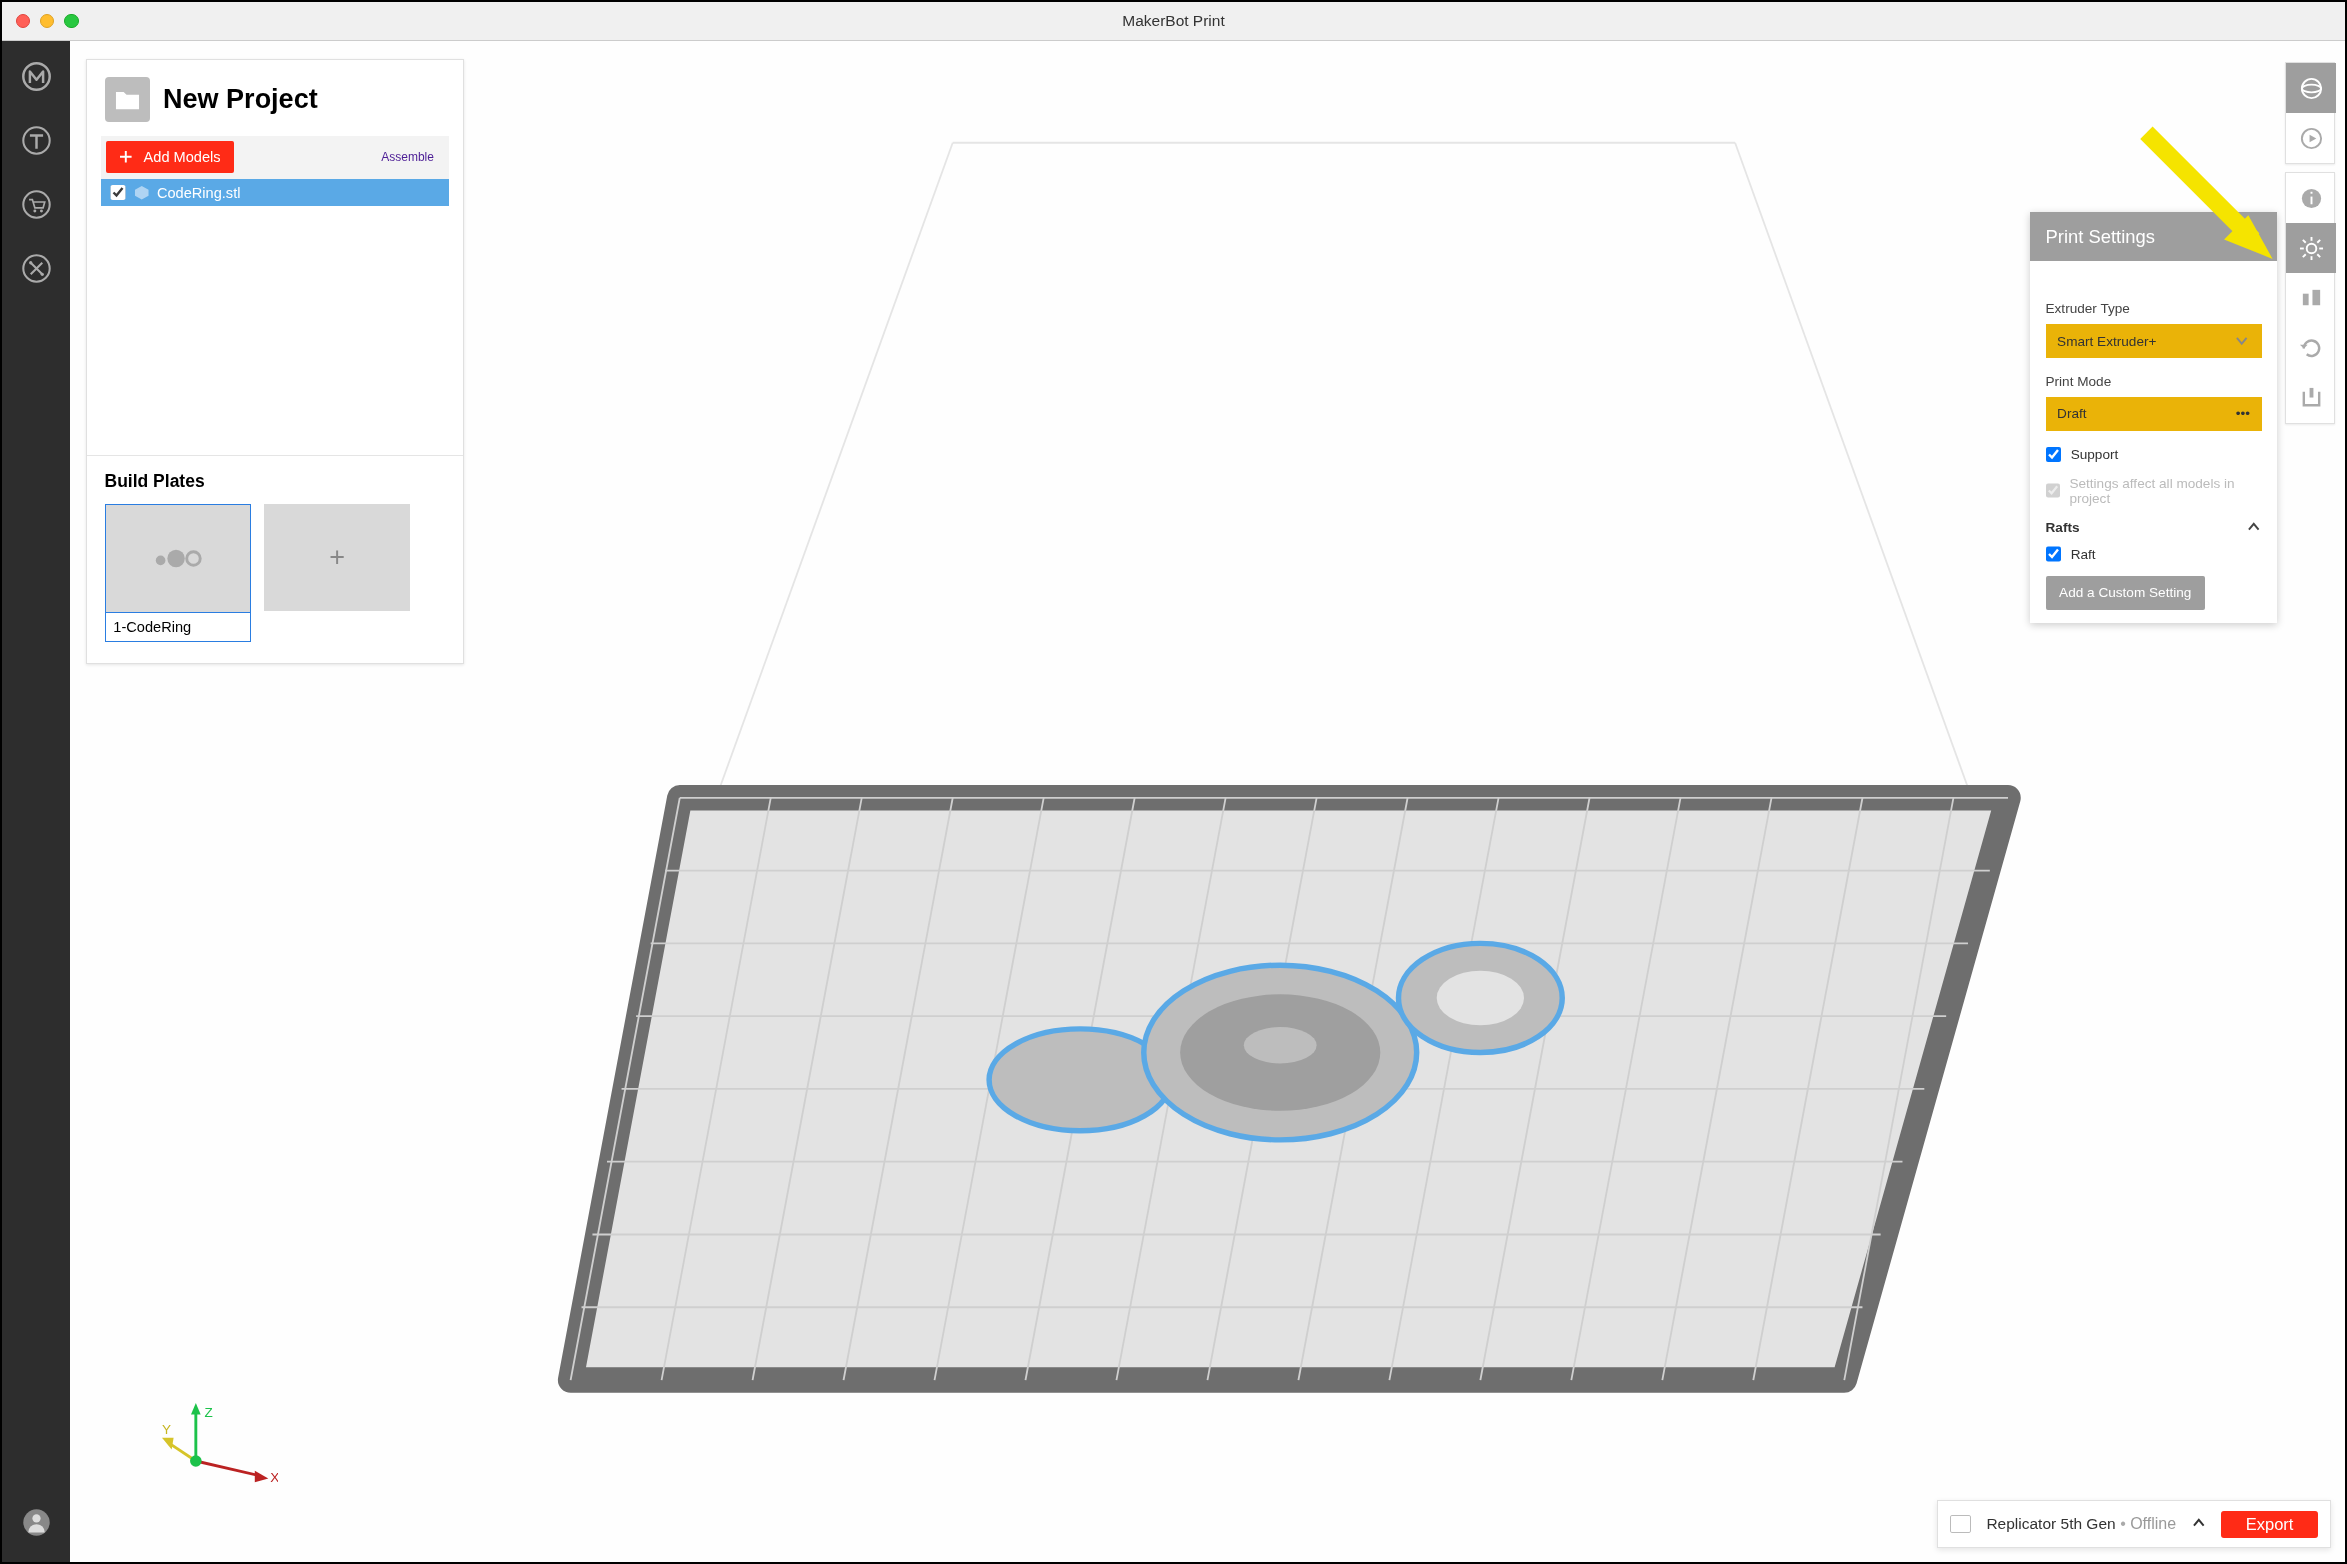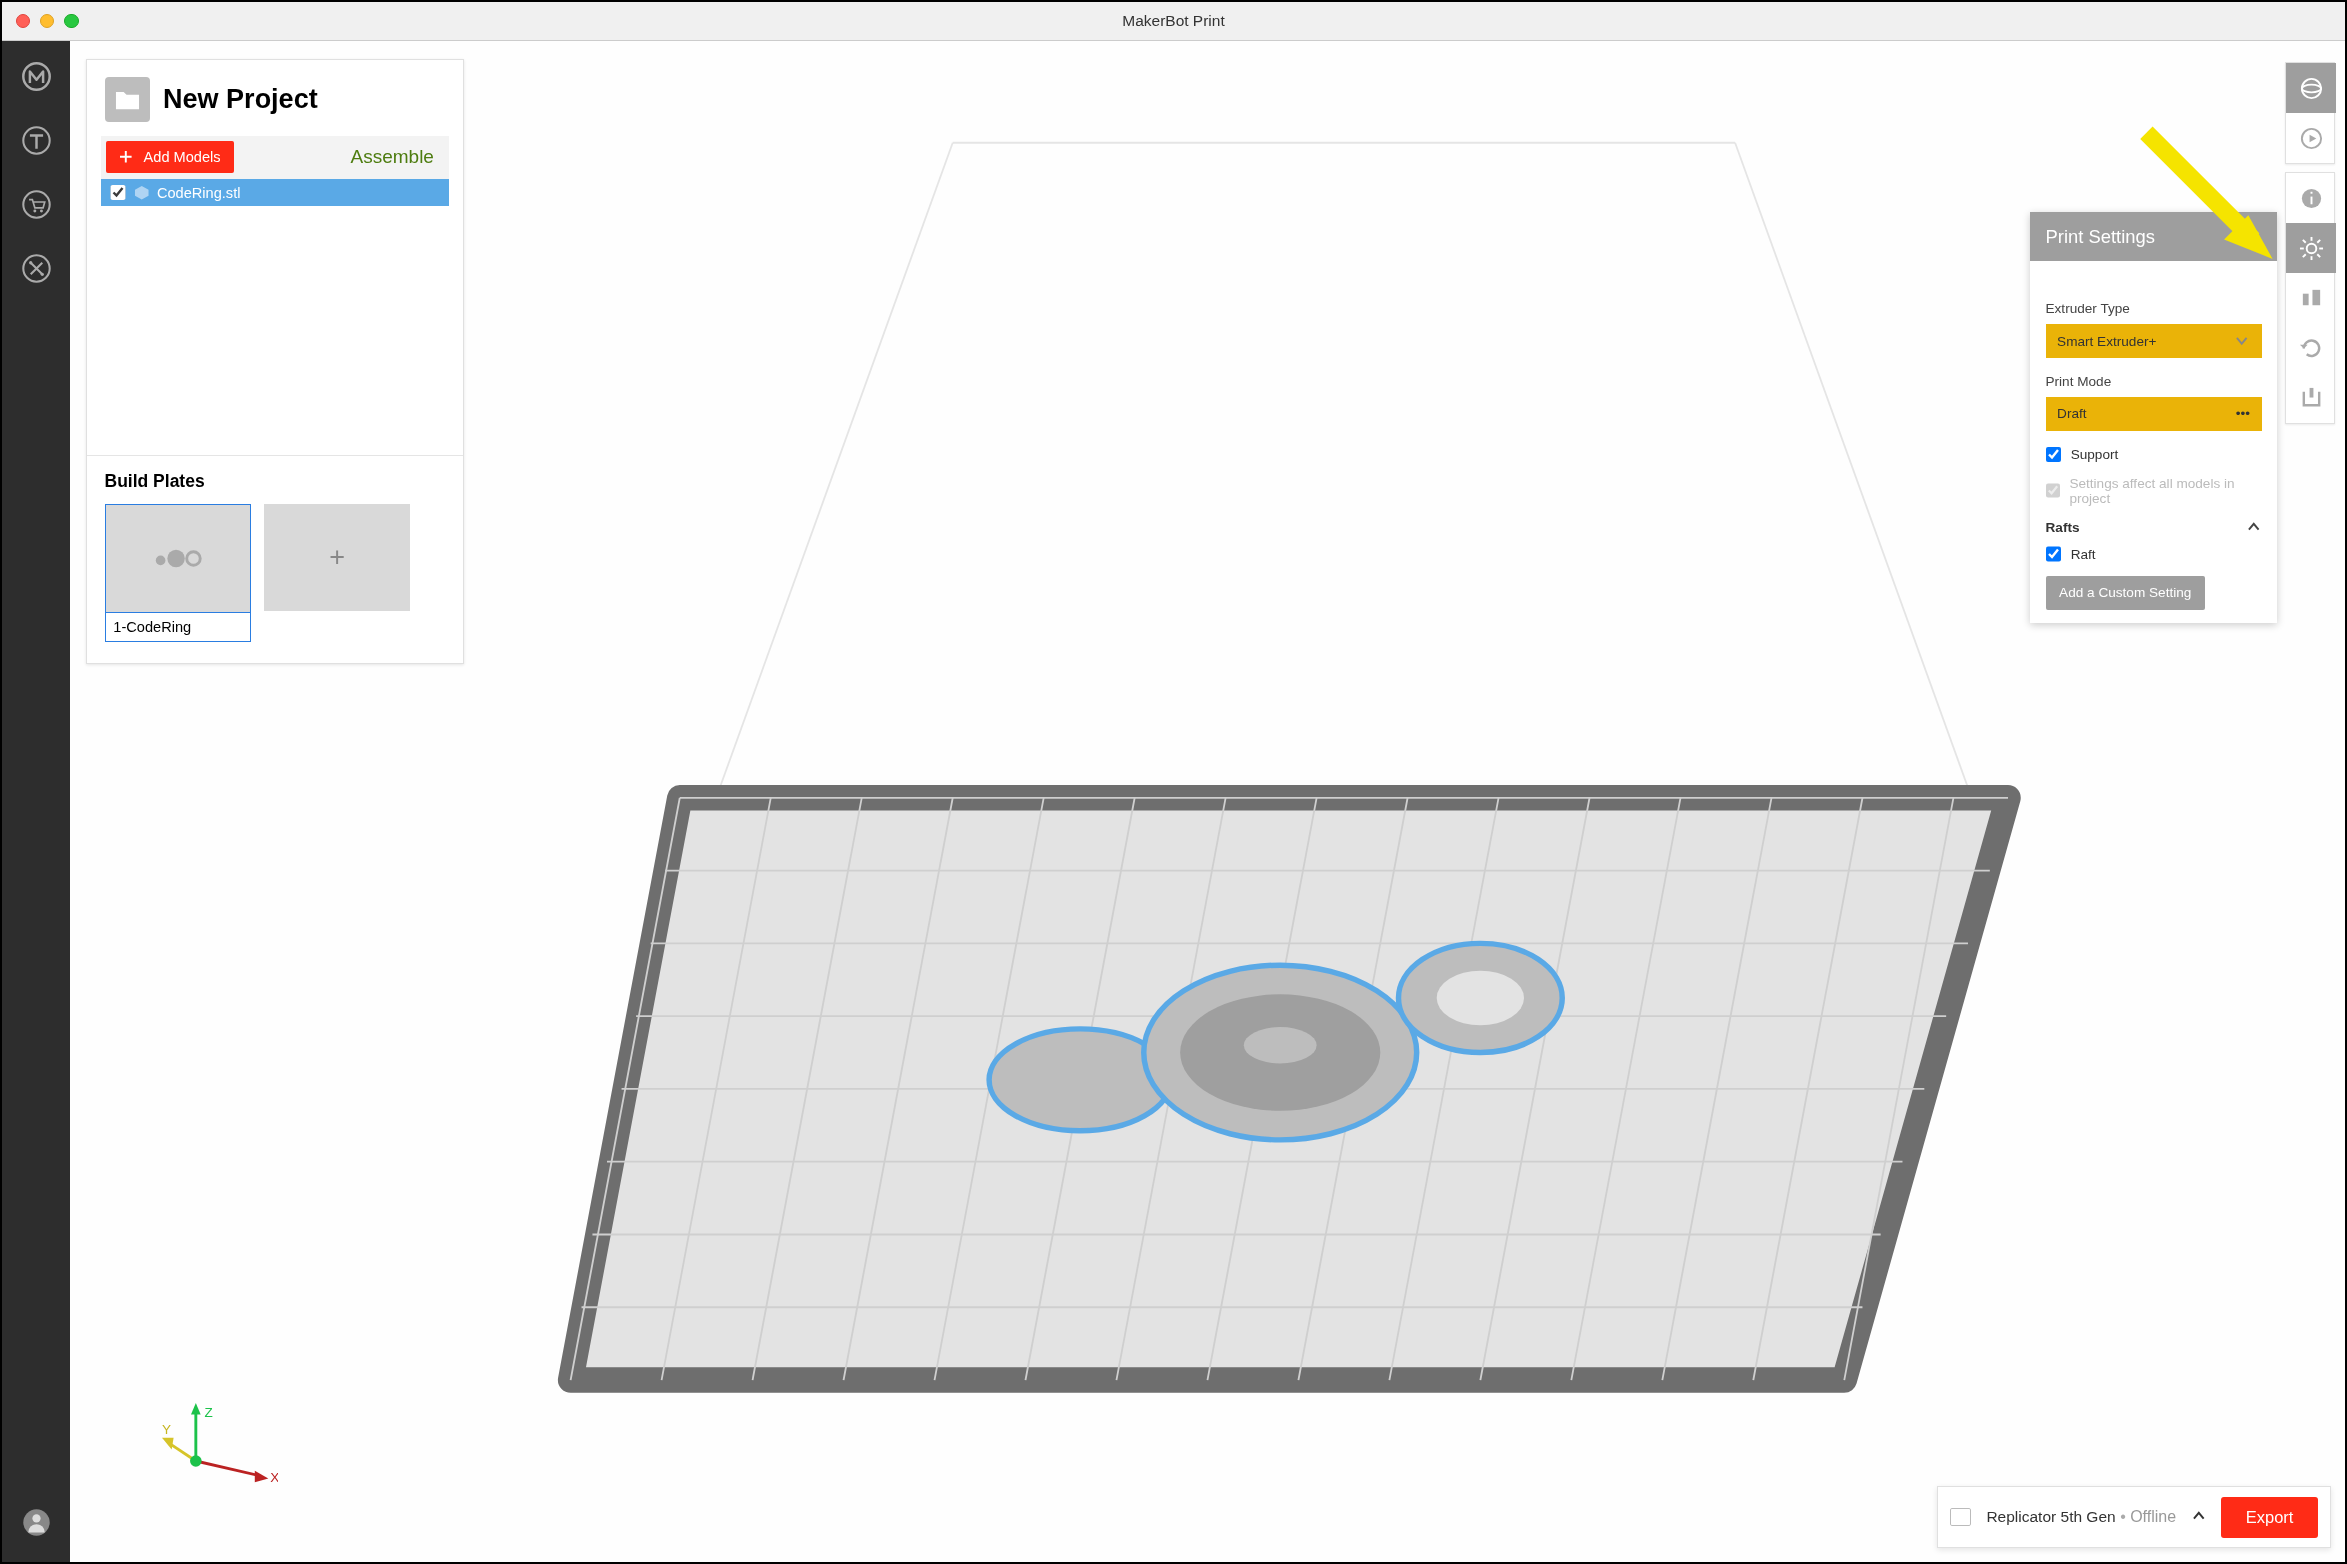--- a/index.html
+++ b/index.html
@@ -28,21 +28,21 @@
   .canvas-svg { position:absolute; top:29px; left:291px; right:0; bottom:0; }
 
   
   .project-panel { position:absolute; top:17.5px; left:16px; width: 378px; background:#fff; border:1px solid #e0e0e0; box-shadow: 0 1px 2.9px rgba(0,0,0,.1); }
   .project-header { display:flex; align-items:center; gap:13.6px; padding:17.5px 17.5px 13.6px 17.5px; }
   .project-header .folder-icon { width:45px; height:45px; background:#bdbdbd; border-radius:3.9px; display:flex; align-items:center; justify-content:center; }
   .project-header h1 { font-size: 27px; font-weight:600; }
 
   .models-bar { margin:0 13.6px; background:#f3f3f3; display:flex; align-items:center; justify-content:space-between; padding:5.8px; }
   .add-models-btn { background:#ff2b16; color:#fff; border:none; padding:7.8px 13.6px; font-size:14.6px; font-weight:500; border-radius:1.9px; cursor:pointer; display:flex; align-items:center; gap:12px; }
-  .assemble-link { color:#4d7c0f; font-size:19px; margin-right:9.7px; cursor:pointer; }
+  .assemble-link { color:#4c1d95; font-size:12px; margin-right:9.7px; cursor:pointer; }
 
   .model-row { margin:0 13.6px 7.8px 13.6px; background:#5aa9e6; color:#fff; display:flex; align-items:center; padding:5.8px 9.7px; gap:7.8px; font-size:14.6px; }
   .model-row input[type=checkbox]{ width:15.5px; height:15.5px; accent-color:#fff; }
   .model-panel-gap { height: 233px; margin:0 13.6px; }
   .panel-divider { border-top:1px solid #e5e5e5; margin-top:7.8px; }
 
   .build-plates-title { font-size:17.5px; font-weight:600; margin:15.5px 0 11.6px 17.5px; }
   .plate-row { display:flex; gap:13.6px; padding:0 17.5px 21.3px 17.5px; }
   .plate { width:146px; }
   .plate-thumb { height: 107px; background:#d9d9d9; display:flex; align-items:center; justify-content:center; }
@@ -77,21 +77,21 @@
 
   
   .yellow-arrow { position:absolute; top:82px; right:53px; pointer-events:none; }
 
   
   .export-bar { position:absolute; bottom:13.6px; right:14px; background:#fff; border:1px solid #e0e0e0; box-shadow:0 1.9px 5.8px rgba(0,0,0,.1); display:flex; align-items:center; padding:9.7px 11.6px; gap:15.5px; }
   .printer-box { width:21.3px; height:17.5px; border:1.9px solid #bbb; border-radius:1.9px; }
   .printer-name { font-size:15.5px; color:#333; }
   .printer-status { color:#999; }
   .caret-up { font-size:13.6px; color:#333; cursor:pointer; }
-  .export-btn { background:#ff2b16; color:#fff; border:none; padding:11px 25px; font-size:16.5px; font-weight:500; border-radius:2.9px; cursor:pointer; }
+  .export-btn { background:#ff2b16; color:#fff; border:none; padding:4px 25px; font-size:16.5px; font-weight:500; border-radius:2.9px; cursor:pointer; }
 
   .sep-dot { color:#aaa; }
 </style>
 </head>
 <body>
 
 <div class="window">
   <div class="titlebar">
     <div class="traffic-lights">
       <span class="tl-red"></span>

